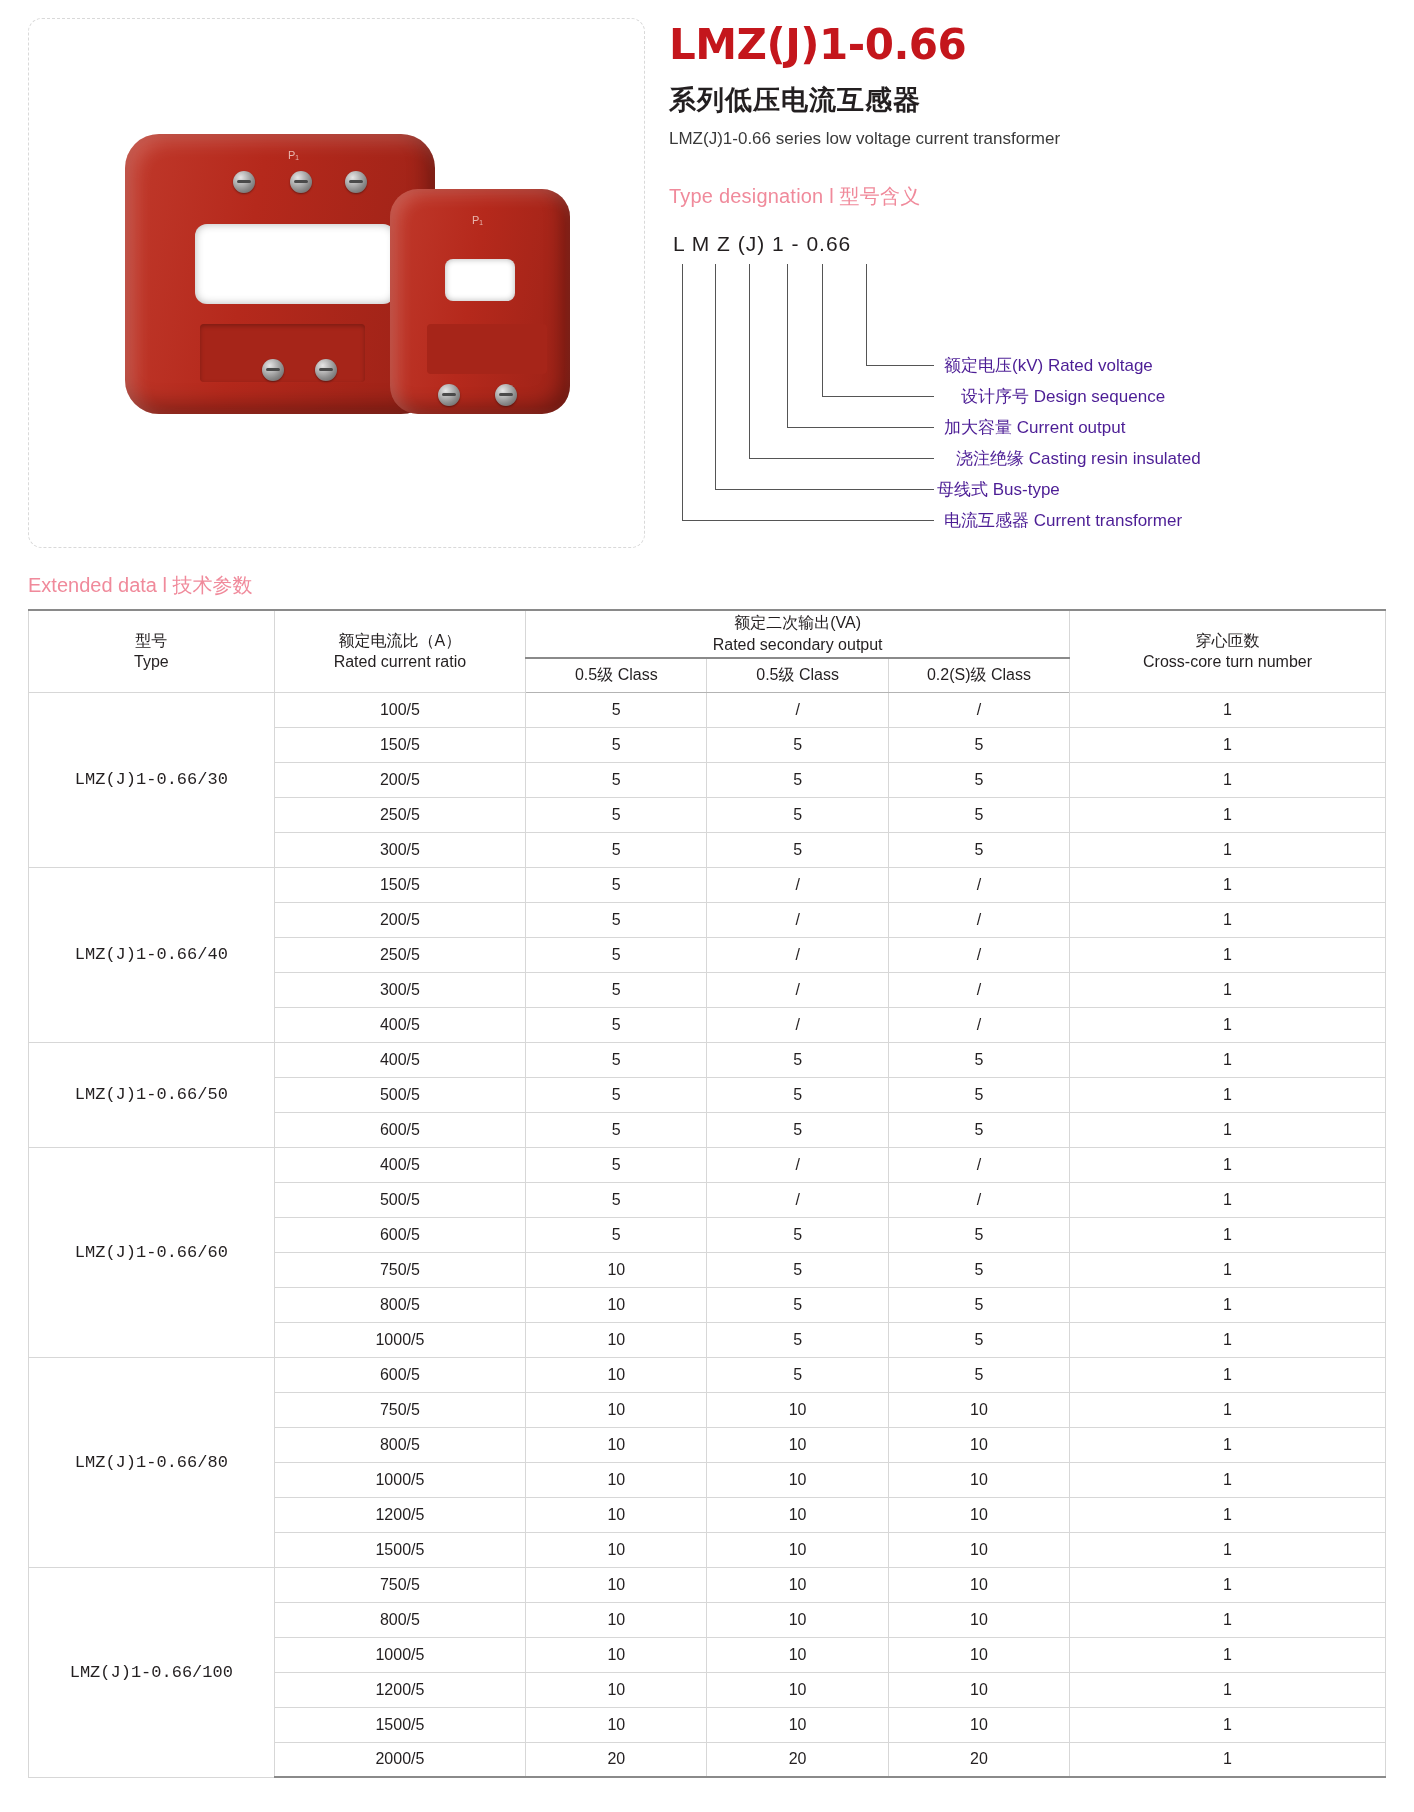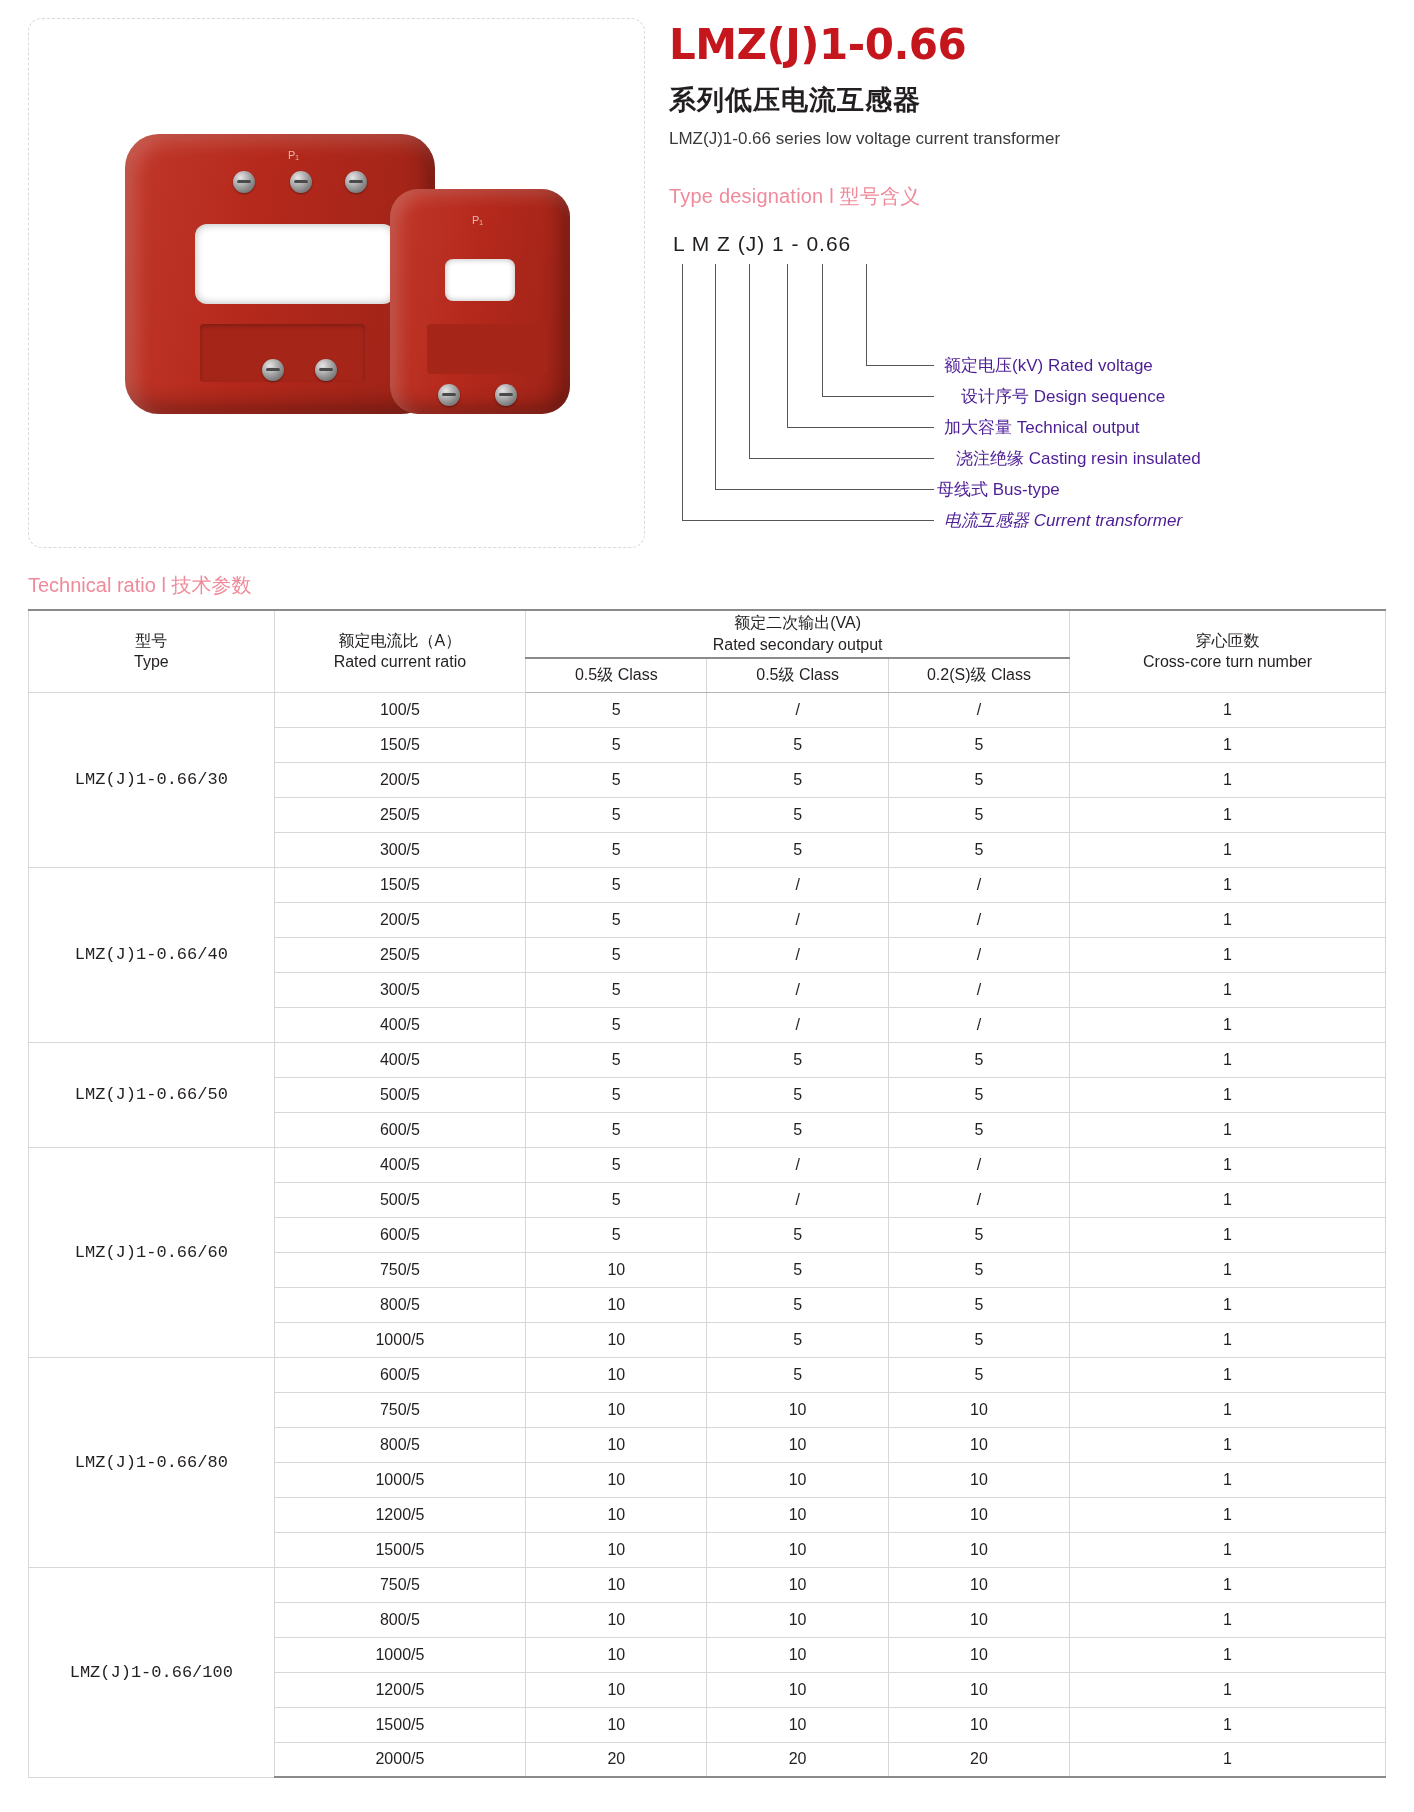--- a/index.html
+++ b/index.html
@@ -233,29 +233,29 @@
 
         <div class="hline" style="left:197px; top:133px; width:68px;"></div>
         <div class="hline" style="left:153px; top:164px; width:112px;"></div>
         <div class="hline" style="left:118px; top:195px; width:147px;"></div>
         <div class="hline" style="left:80px;  top:226px; width:185px;"></div>
         <div class="hline" style="left:46px;  top:257px; width:219px;"></div>
         <div class="hline" style="left:13px;  top:288px; width:252px;"></div>
 
         <div class="dleg" style="left:275px; top:122px;">额定电压(kV) Rated voltage</div>
         <div class="dleg" style="left:292px; top:153px;">设计序号 Design sequence</div>
-        <div class="dleg" style="left:275px; top:184px;">加大容量 Technical output</div>
+        <div class="dleg" style="left:275px; top:184px;">加大容量 Current output</div>
         <div class="dleg" style="left:287px; top:215px;">浇注绝缘 Casting resin insulated</div>
         <div class="dleg" style="left:268px; top:246px;">母线式 Bus-type</div>
-        <div class="dleg" style="left:275px; top:277px;font-style:italic;">电流互感器 Current transformer</div>
+        <div class="dleg" style="left:275px; top:277px;">电流互感器 Current transformer</div>
       </div>
     </div>
   </div>
 
-  <div class="tech-head">Technical ratio l 技术参数</div>
+  <div class="tech-head">Extended data l 技术参数</div>
 
   <table class="tech">
     <thead>
       <tr>
         <th class="col-type th-tall" rowspan="2">
           <div>型号</div>
           <div>Type</div>
         </th>
         <th class="col-ratio th-tall" rowspan="2">
           <div>额定电流比（A）</div>

